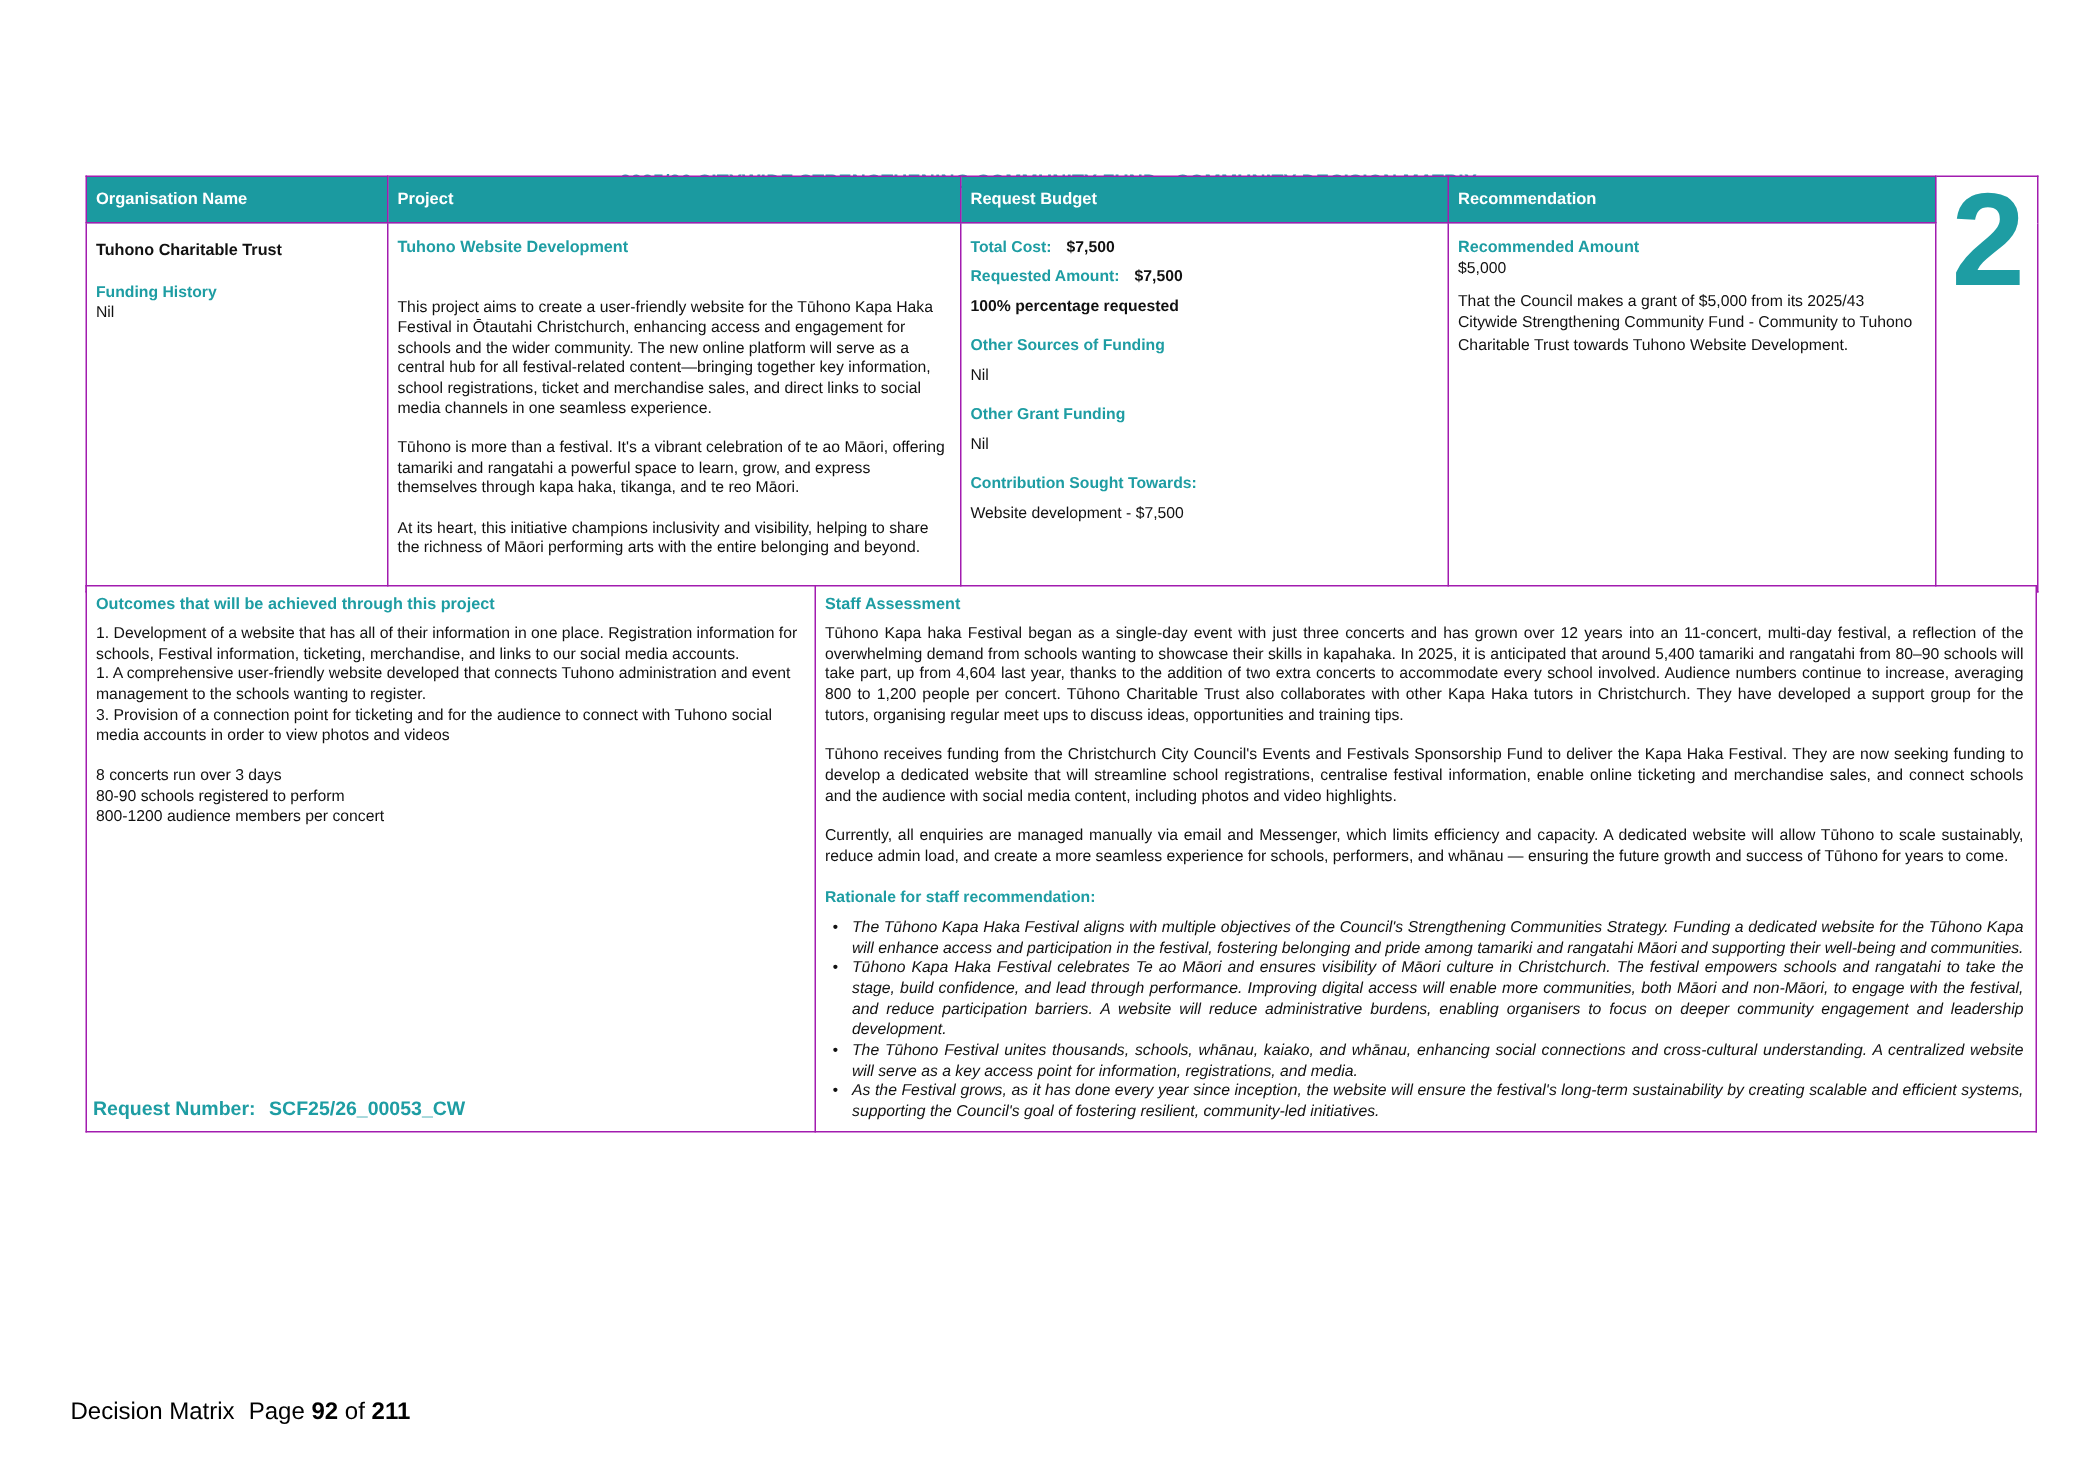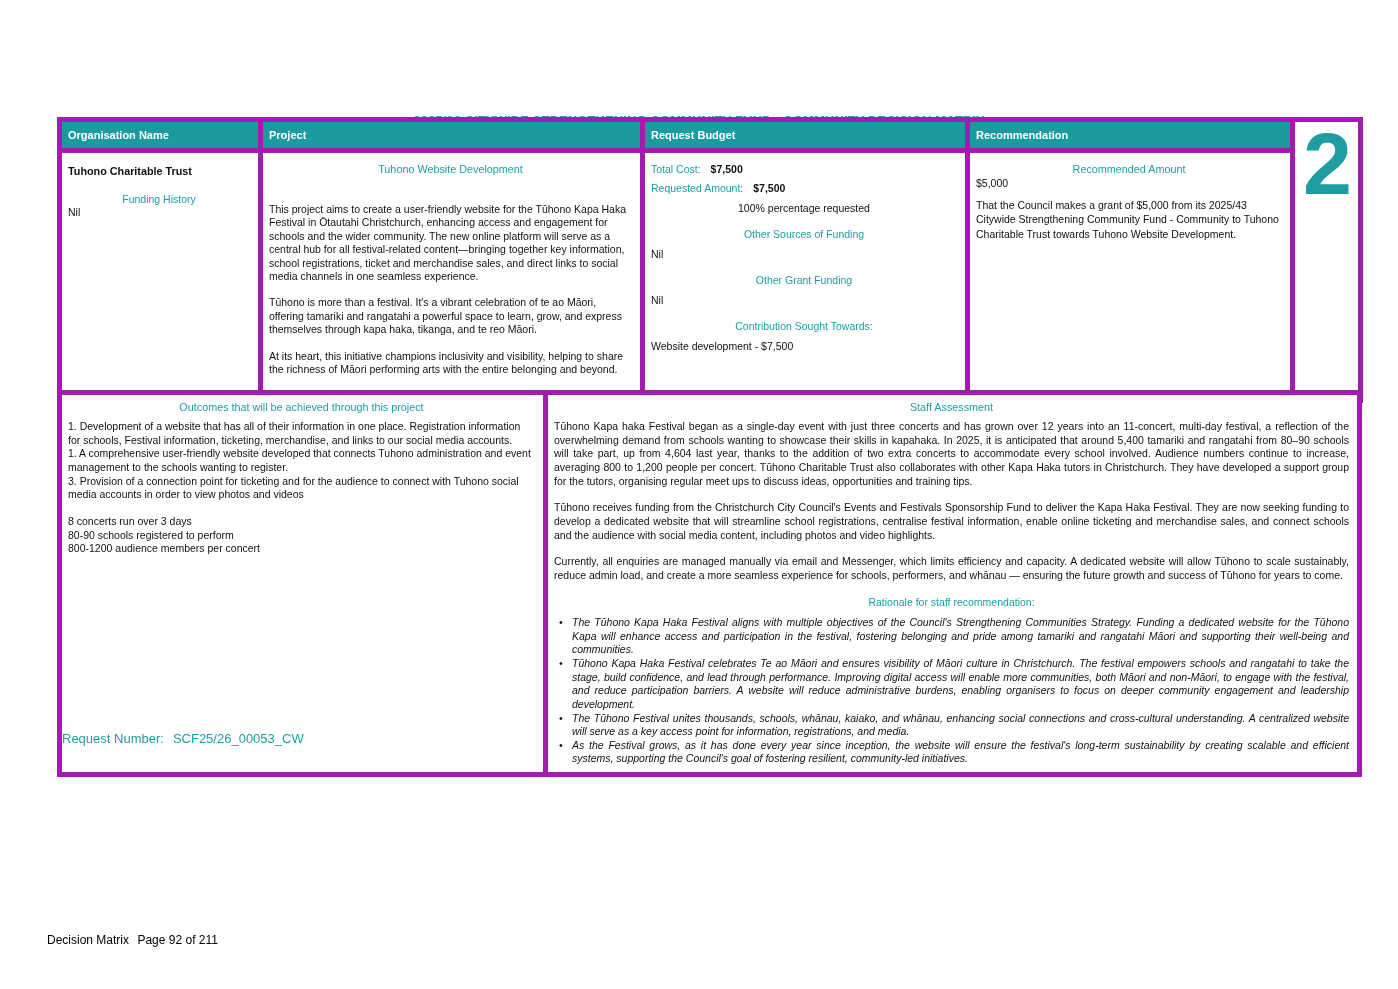--- a/index.html
+++ b/index.html
@@ -2,29 +2,29 @@
 <html><head>
 <meta charset="utf-8">
 <style>
   html,body{margin:0;padding:0;}
   body{
     width:1398px;height:989px;position:relative;background:#ffffff;
     font-family:"Liberation Sans", sans-serif;color:#111;
     -webkit-font-smoothing:antialiased;
   }
   .teal{color:#1e9da3;}
-  .bold{font-weight:normal;text-align:center;}
+  .bold{font-weight:bold;}
 
   .title{
     position:absolute;top:69px;left:0;width:100%;text-align:center;
     color:#259fa6;font-weight:bold;font-size:13px;letter-spacing:.1px;margin-top:44px;
   }
 
   table{border-collapse:collapse;table-layout:fixed;}
-  th,td{border:5px solid #a21caf;box-sizing:border-box;}
+  th,td{border:1px solid #a21caf;box-sizing:border-box;}
 
   
   .matrix{position:absolute;left:57px;top:117px;width:1301px;}
   .matrix th{
     background:#1b9aa0;color:#ffffff;font-size:11px;font-weight:bold;
     text-align:left;height:31px;padding:4px 6px;vertical-align:middle;
   }
   .matrix td{vertical-align:top;background:#fff;}
   .matrix .body-cell{height:226px;padding:10px 8px 8px 6px;font-size:10.5px;line-height:1.28;}
   .cellp{margin:0 0 13px 0;}
@@ -49,21 +49,21 @@
   .oc-item{margin:0;}
   .oc-gap{height:13px;}
   .sp{margin:0 0 13px 0;text-align:justify;}
   .rationale-head{margin:14px 0 6px 0;}
   .bullet{position:relative;padding-left:18px;margin:0;text-align:justify;font-style:italic;}
   .bullet::before{content:"\2022";position:absolute;left:5px;top:0;}
 
   .reqnum{position:absolute;left:62px;top:731px;font-size:13px;}
   .reqval{margin-left:9px;}
 
-  .footer{position:absolute;left:47px;top:933px;font-size:12px;color:#000;}
+  .footer{position:absolute;left:47px;top:933px;font-size:16px;color:#000;}
   .fgap{margin-left:5px;}
 </style>
 </head>
 <body>
 
 <div>
 
   <div class="title">2025/26 CITYWIDE STRENGTHENING COMMUNITY FUND - COMMUNITY DECISION MATRIX</div>
 
   <table class="matrix">

